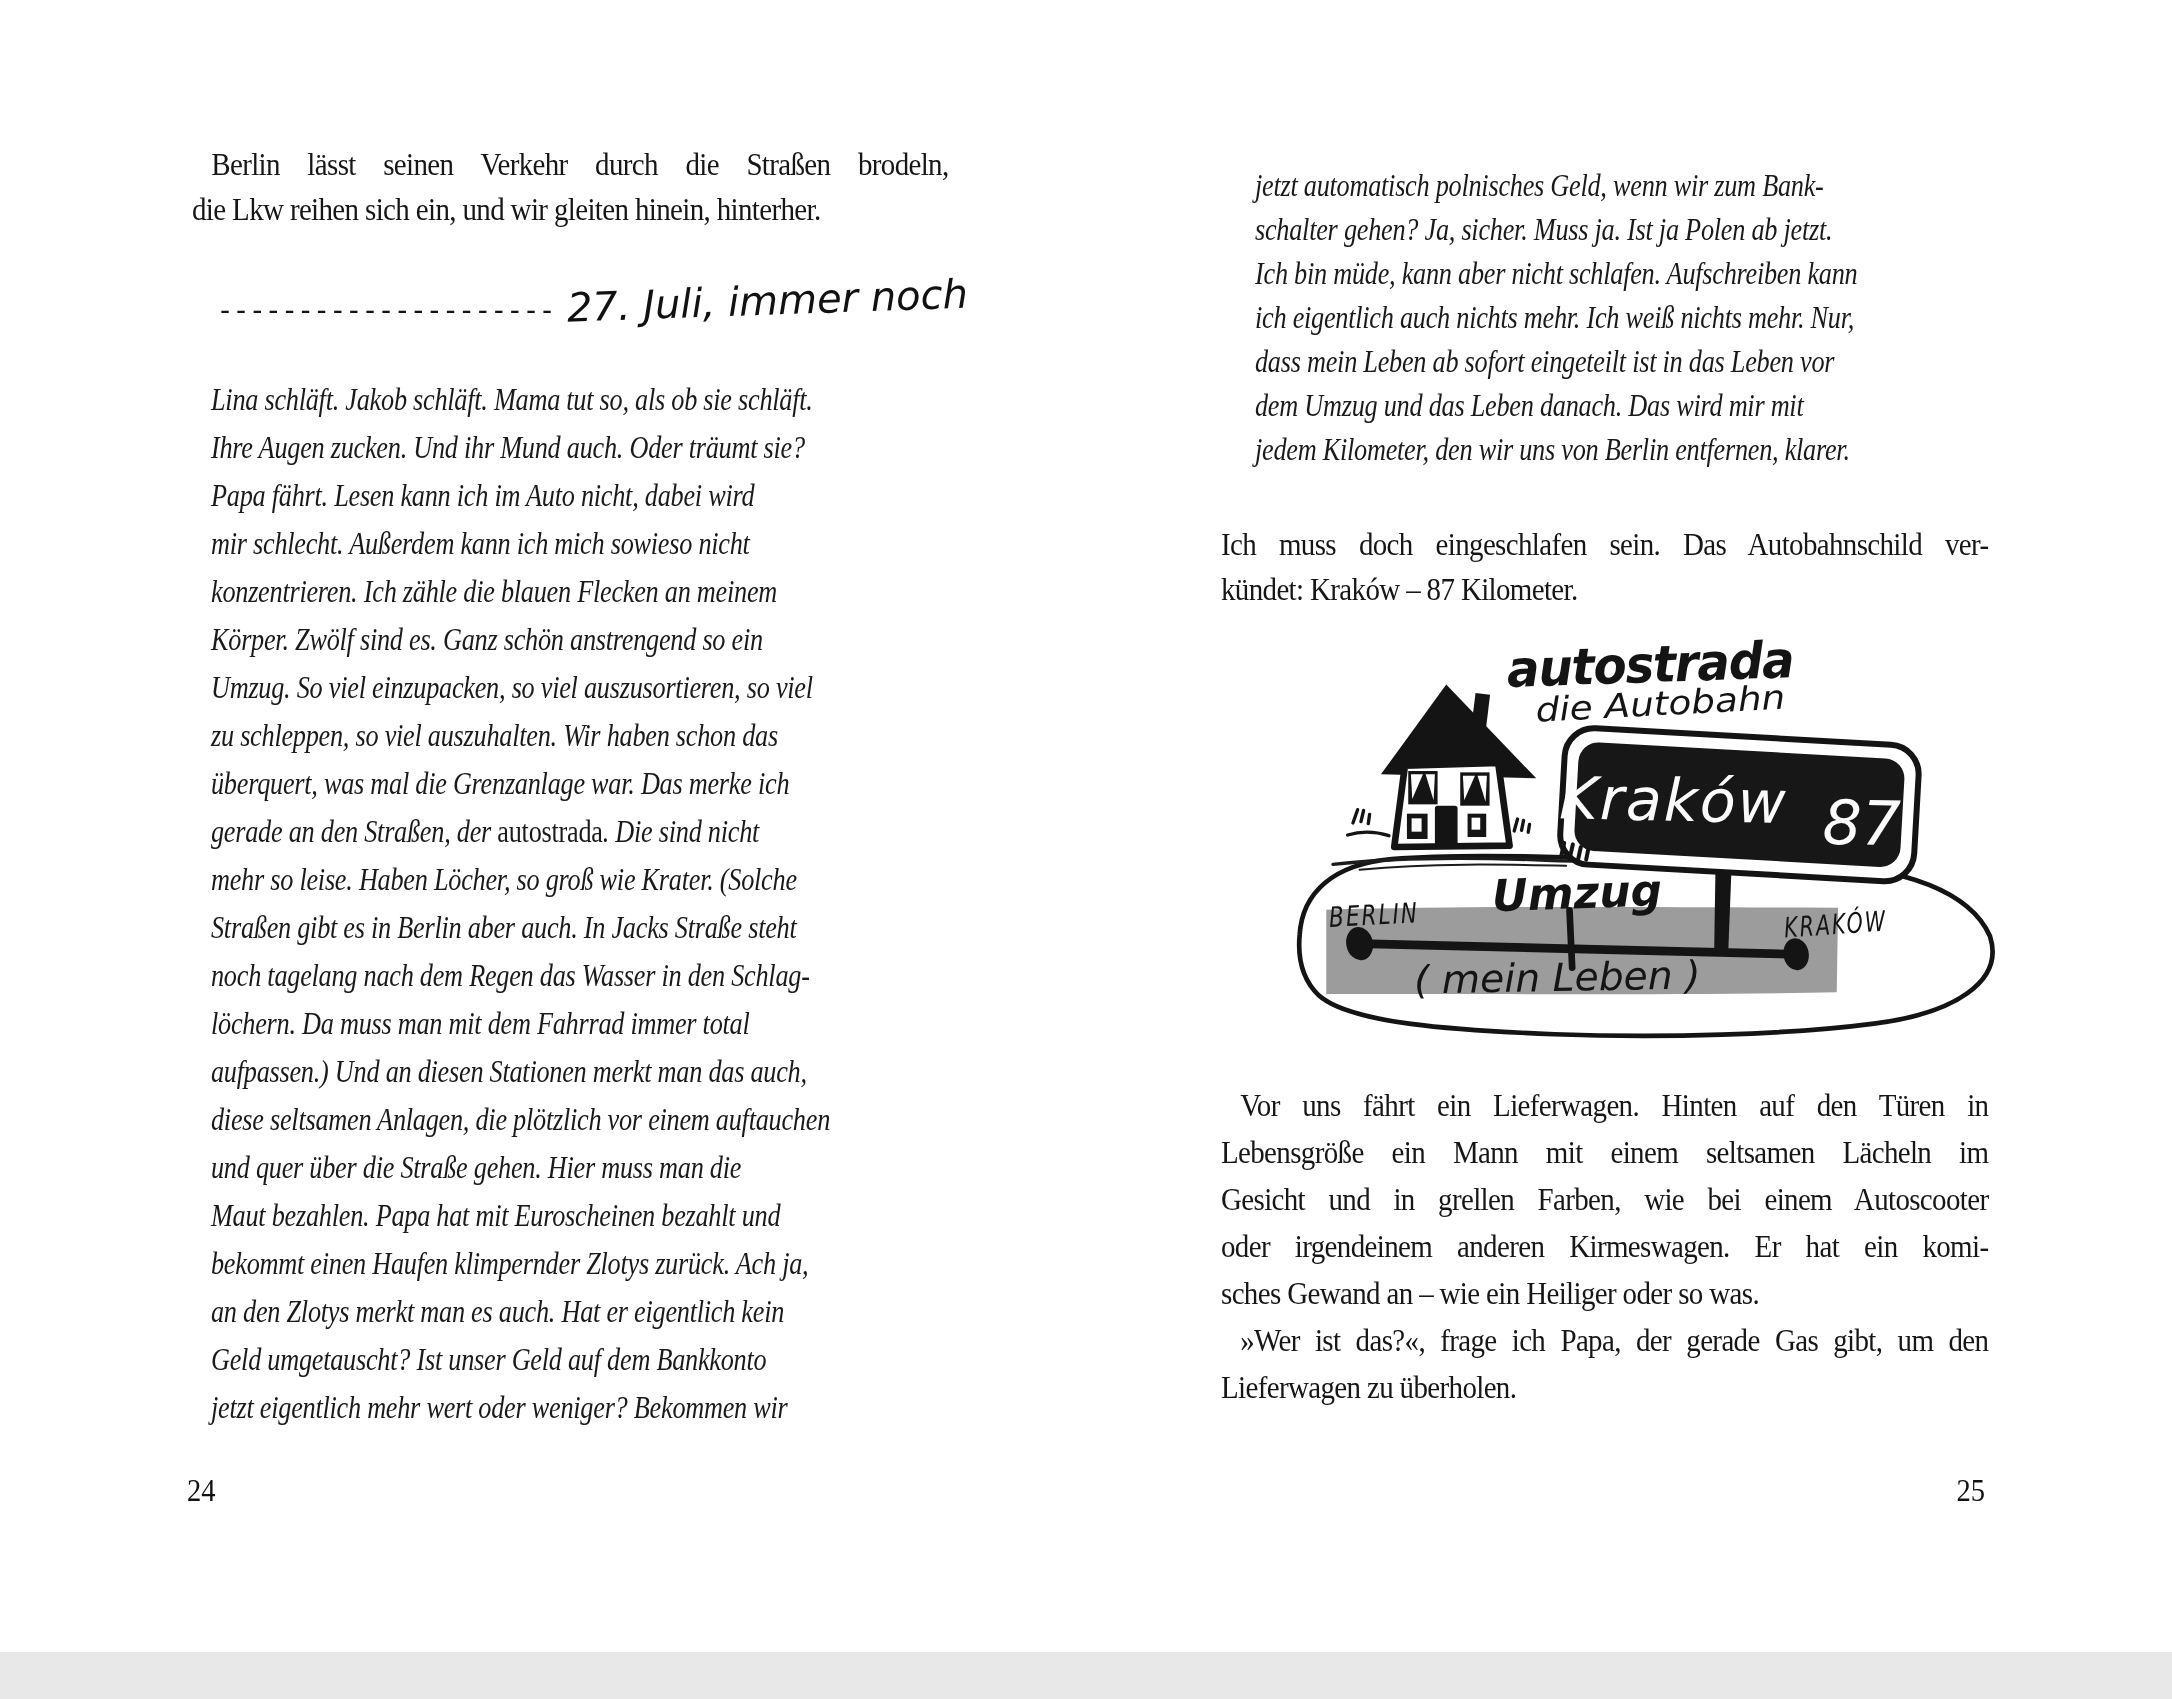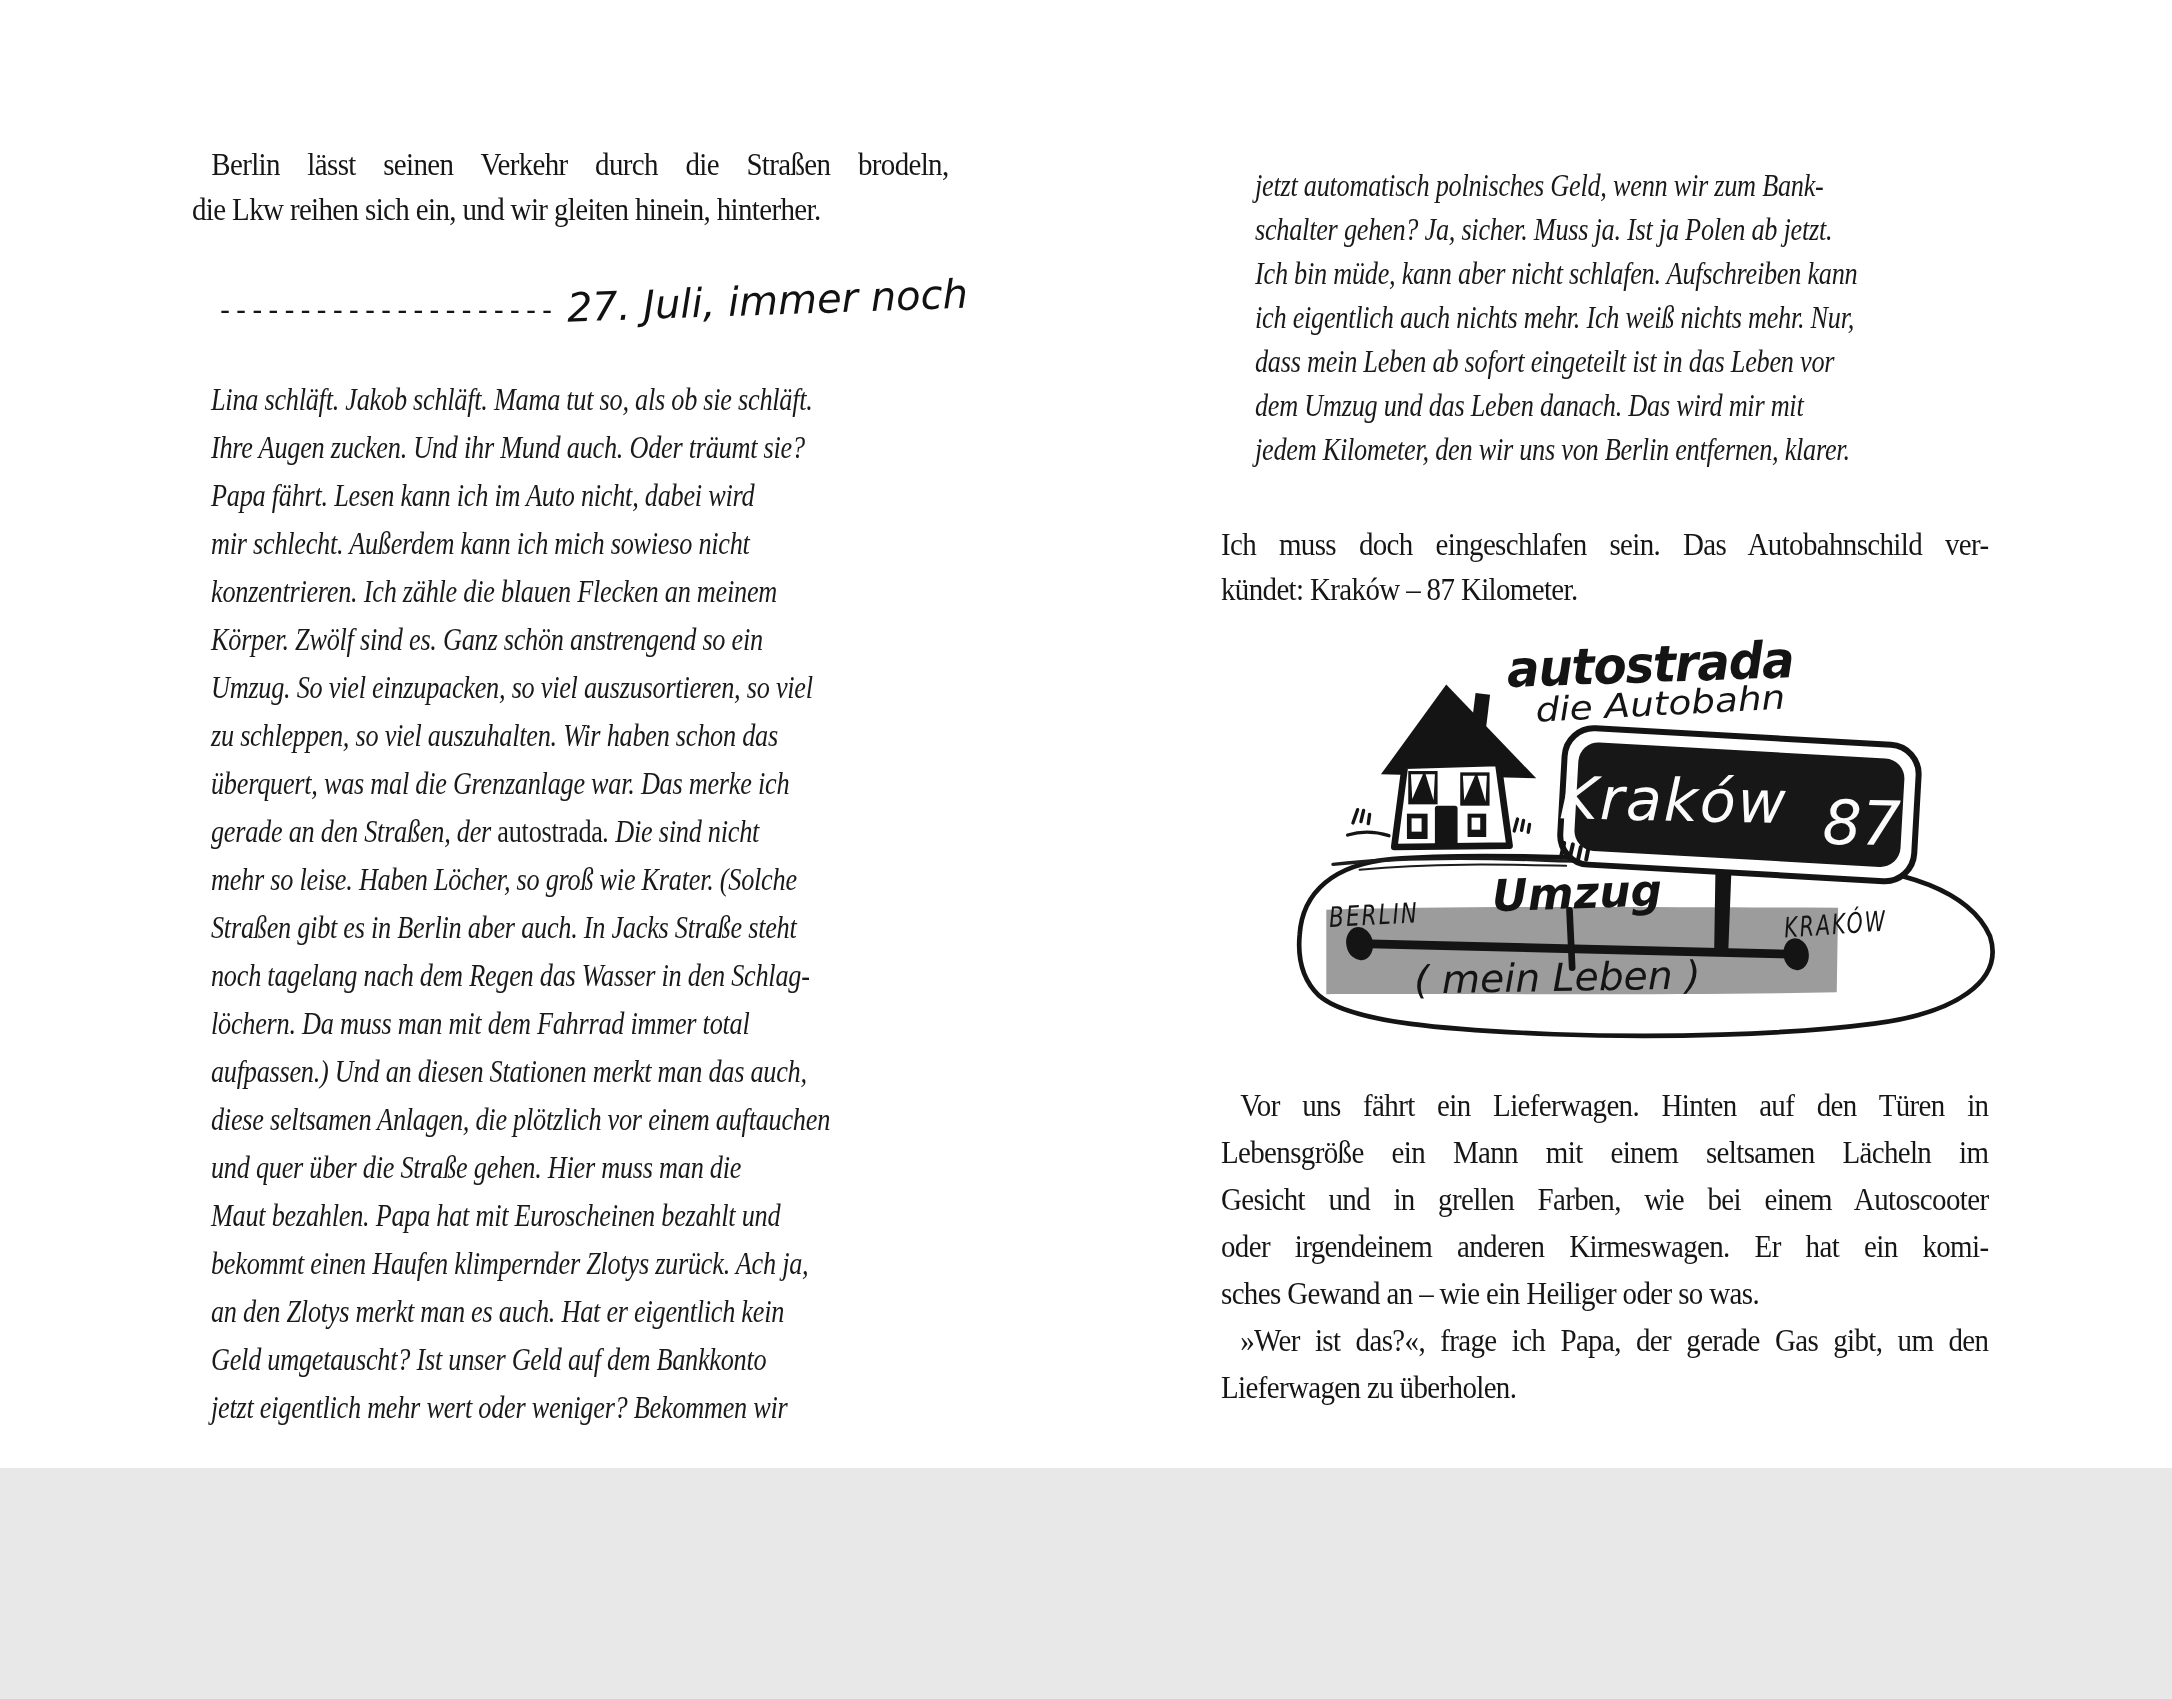--- a/index.html
+++ b/index.html
@@ -1,17 +1,17 @@
 <!DOCTYPE html>
 <html style="font-size:10.7px"><head>
 <meta charset="utf-8">
 <style>
   html,body{margin:0;padding:0;background:#e8e8e8;}
   .canvas{
-    position:relative;width:2172px;height:1468px;background:#ffffff;
+    position:relative;width:2172px;height:1652px;background:#ffffff;
     overflow:hidden;font-family:"Liberation Serif",serif;color:#161616;
   }
   .block{position:absolute;}
   
   .roman{
     font-family:"Liberation Serif",serif;font-size:32px;letter-spacing:-0.7px;
     transform:scaleX(0.905);transform-origin:0 0;
   }
   .roman .line{display:block;}
   .lh67 .line{line-height:45px;}

